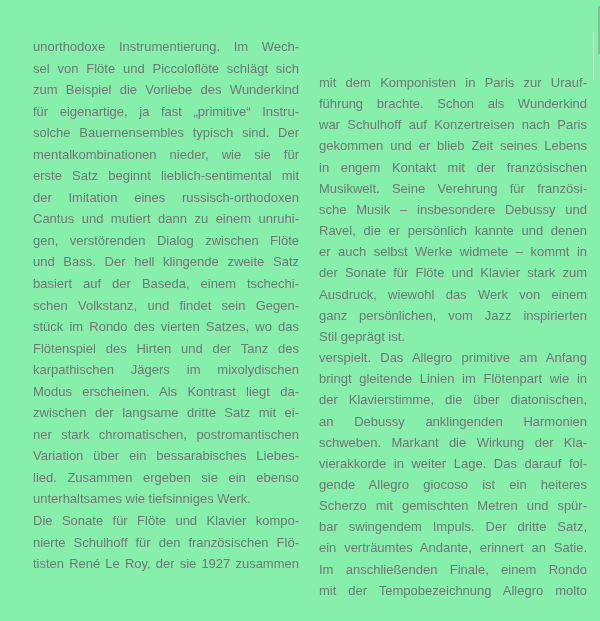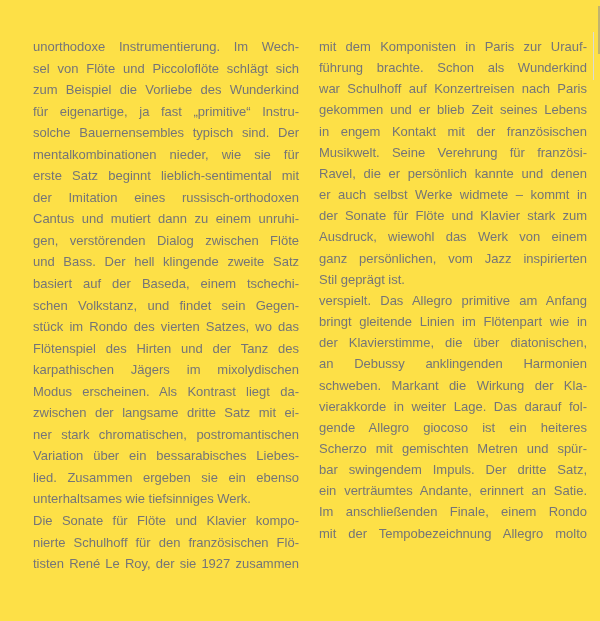--- a/index.html
+++ b/index.html
@@ -18,21 +18,21 @@
     background: #fdfdfc;
   }
   .col {
     position: absolute;
     top: 36px;
     font-size: 13px;
     color: #757578;
     letter-spacing: 0;
   }
   .col-left  { left: 33px;  width: 266px; }
-  .col-right { left: 319px; width: 268px; }
+  .col-right { left: 319px; width: 268px; margin-top: 36px; }
   .col-left  .line { line-height: 21.55px; }
   .col-right .line { line-height: 21.15px; }
   .line {
     text-align: justify;
     text-align-last: justify;
   }
   .line.end {
     text-align-last: left;
   }
   .para.spaced { }
@@ -52,21 +52,21 @@
     right: 6px;
     top: 32px;
     width: 1px;
     height: 48px;
     background: #dbdbd7;
   }
 </style>
 </head>
 <body>
 
-<div class="page" style="background: #fde047;">
+<div class="page" style="background: #86efac;">
   <div class="col col-left" style="color: rgb(117, 117, 120);">
       <div class="para">
         <div class="line"><span>unorthodoxe Instrumentierung. Im Wech-</span></div>
         <div class="line"><span>sel von Flöte und Piccoloflöte schlägt sich</span></div>
         <div class="line"><span>zum Beispiel die Vorliebe des Wunderkind</span></div>
         <div class="line"><span>für eigenartige, ja fast „primitive“ Instru-</span></div>
         <div class="line"><span>solche Bauernensembles typisch sind. Der</span></div>
         <div class="line"><span>mentalkombinationen nieder, wie sie für</span></div>
         <div class="line"><span>erste Satz beginnt lieblich-sentimental mit</span></div>
         <div class="line"><span>der Imitation eines russisch-orthodoxen</span></div>
@@ -92,20 +92,21 @@
       </div>
     </div>
   <div class="col col-right" style="color: rgb(117, 117, 120);">
       <div class="para">
         <div class="line"><span>mit dem Komponisten in Paris zur Urauf-</span></div>
         <div class="line"><span>führung brachte. Schon als Wunderkind</span></div>
         <div class="line"><span>war Schulhoff auf Konzertreisen nach Paris</span></div>
         <div class="line"><span>gekommen und er blieb Zeit seines Lebens</span></div>
         <div class="line"><span>in engem Kontakt mit der französischen</span></div>
         <div class="line"><span>Musikwelt. Seine Verehrung für französi-</span></div>
+        <div class="line"><span>sche Musik – insbesondere Debussy und</span></div>
         <div class="line"><span>Ravel, die er persönlich kannte und denen</span></div>
         <div class="line"><span>er auch selbst Werke widmete – kommt in</span></div>
         <div class="line"><span>der </span><span class="it">Sonate für Flöte und Klavier</span><span> stark zum</span></div>
         <div class="line"><span>Ausdruck, wiewohl das Werk von einem</span></div>
         <div class="line"><span>ganz persönlichen, vom Jazz inspirierten</span></div>
         <div class="line end"><span>Stil geprägt ist.</span></div>
       </div>
       <div class="para">
         <div class="line"><span>verspielt. Das </span><span class="it">Allegro primitive</span><span> am Anfang</span></div>
         <div class="line"><span>bringt gleitende Linien im Flötenpart wie in</span></div>

